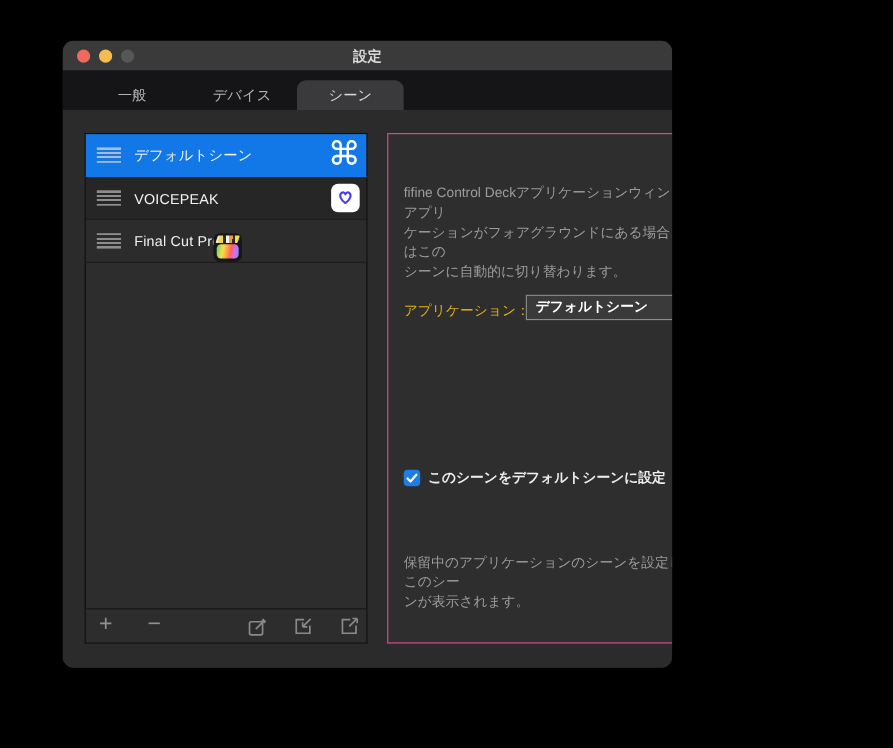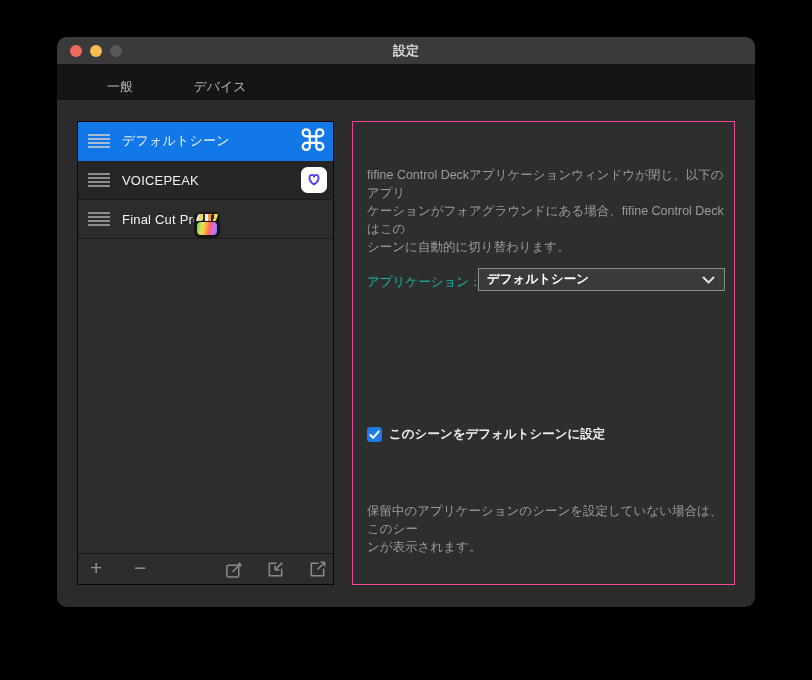--- a/index.html
+++ b/index.html
@@ -1,20 +1,20 @@
 <!DOCTYPE html>
 <html><head>
 <meta charset="utf-8">
 <style>
   * { margin:0; padding:0; box-sizing:border-box; }
   html,body { width:812px; height:680px; background:#000; overflow:hidden;
     font-family:"Liberation Sans","DejaVu Sans",sans-serif; }
   .stage { position:relative; width:812px; height:680px; background:#000; }
 
-  .window { position:absolute; left:57px; top:37px; width:698px; height:570px;
+  .window { position:absolute; left:57px; top:37px; width:554px; height:570px;
     background:#2b2b2b; border-radius:10px; overflow:hidden;
     box-shadow:0 18px 45px rgba(0,0,0,.65); display:flex; flex-direction:column; }
 
   
   .titlebar { height:27px; background:#3a3a3a; position:relative; flex:none; }
   .traffic { position:absolute; left:13px; top:7.5px; display:flex; gap:8px; }
   .dot { width:12px; height:12px; border-radius:50%; }
   .dot-close { background:#ee6a5f; }
   .dot-min { background:#f5bd4f; }
   .dot-zoom { background:#575757; }
@@ -70,21 +70,21 @@
     align-items:center; gap:23px; }
   .tb-svg { display:block; }
 
   
   .detail { position:absolute; left:295px; top:21px; width:383px; height:464px;
     background:#2e2e2e; border:1px solid #ec4899; }
   .desc,.footnote { position:absolute; left:14px; width:358px; font-size:12.5px;
     line-height:18px; color:#9c9c9c; white-space:pre-line; }
   .desc { top:44px; }
   .footnote { top:356px;margin-top:24px; }
-  .app-label { position:absolute; left:14px; top:152px; font-size:12.5px; color:#14b8a6; }
+  .app-label { position:absolute; left:14px; top:152px; font-size:12.5px; color:#eab308; }
   .dropdown { position:absolute; left:125px; top:146px; width:247px; height:23px;
     background:#3a3a3a; border:1px solid #8c8c8c; display:flex; align-items:center; }
   .dropdown-value { padding-left:8px; font-size:12.5px; font-weight:700; color:#ffffff; }
   .dropdown-chevron { position:absolute; right:9px; top:7px; }
   .checkbox-row { position:absolute; left:14px; top:304px; display:flex;
     align-items:center; gap:7px; }
   .checkbox { width:15px; height:15px; border-radius:3.5px; background:#1d7ce6;
     display:flex; align-items:center; justify-content:center; flex:none; }
   .checkbox-label { font-size:12.5px; font-weight:700; color:#ededed; }
 </style>
@@ -99,20 +99,21 @@
         <div class="dot dot-close"></div>
         <div class="dot dot-min"></div>
         <div class="dot dot-zoom"></div>
       </div>
       <div class="win-title">設定</div>
     </div>
 
     <div class="tabbar">
       <div class="tab tab-general">一般</div>
       <div class="tab tab-device">デバイス</div>
+      <div class="tab tab-scene">シーン</div>
     </div>
 
     <div class="content">
 
       <div class="sidebar">
 
         <div class="scene-row selected">
           <div class="drag-handle"></div>
           <div class="scene-label">デフォルトシーン</div>
           <div class="row-icon cmd-glyph">⌘</div>

